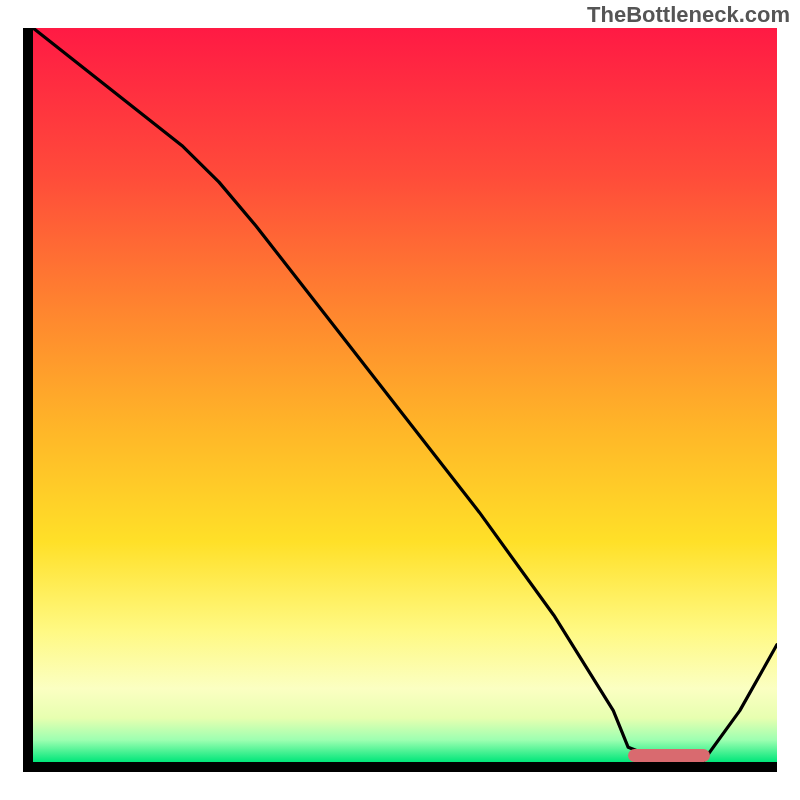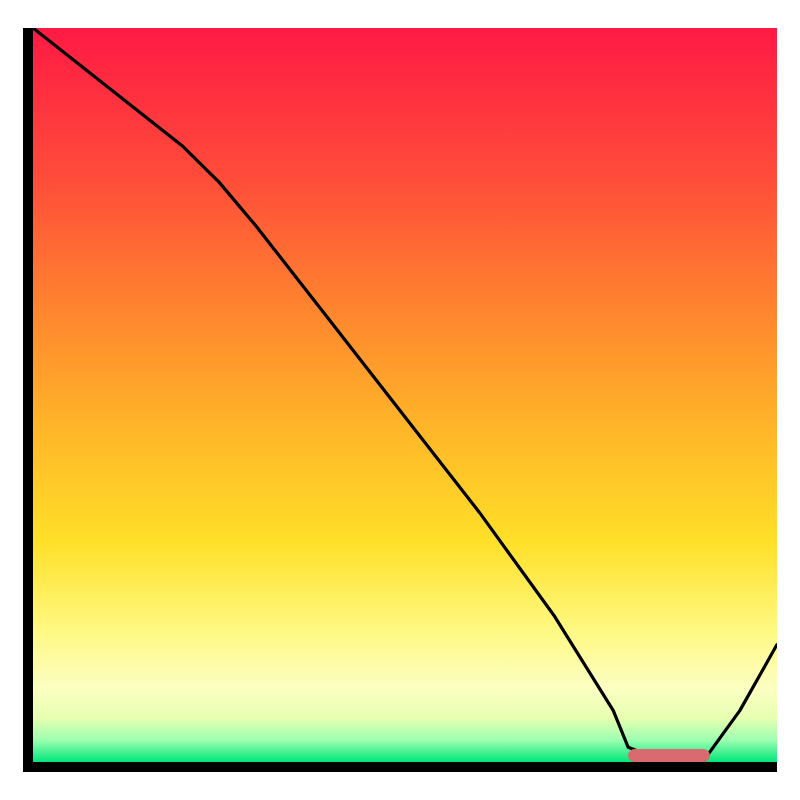--- a/index.html
+++ b/index.html
@@ -56,20 +56,21 @@
     height: 13px;
     border-radius: 7px;
     background: #d96a6f;
   }
 </style>
 </head>
 <body>
 
 <div class="container">
 
+  <div class="watermark">TheBottleneck.com</div>
 
   <div class="plot-frame">
 
     <svg class="gradient-bg" viewBox="0 0 744 734" preserveAspectRatio="none">
       <defs>
         <linearGradient id="grad" x1="0" y1="0" x2="0" y2="1">
             <stop offset="0%" stop-color="#ff1a44"></stop>
             <stop offset="20%" stop-color="#ff4b3a"></stop>
             <stop offset="40%" stop-color="#ff8a2e"></stop>
             <stop offset="55.00000000000001%" stop-color="#ffb728"></stop>

